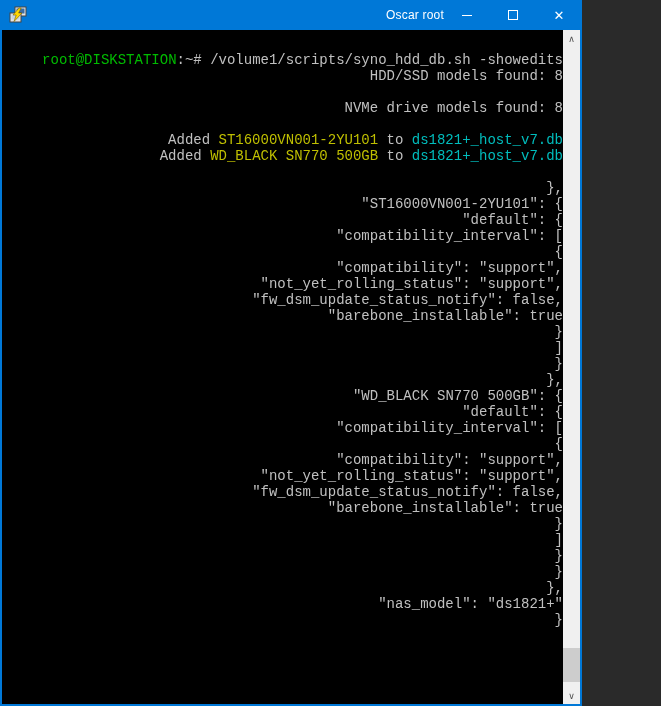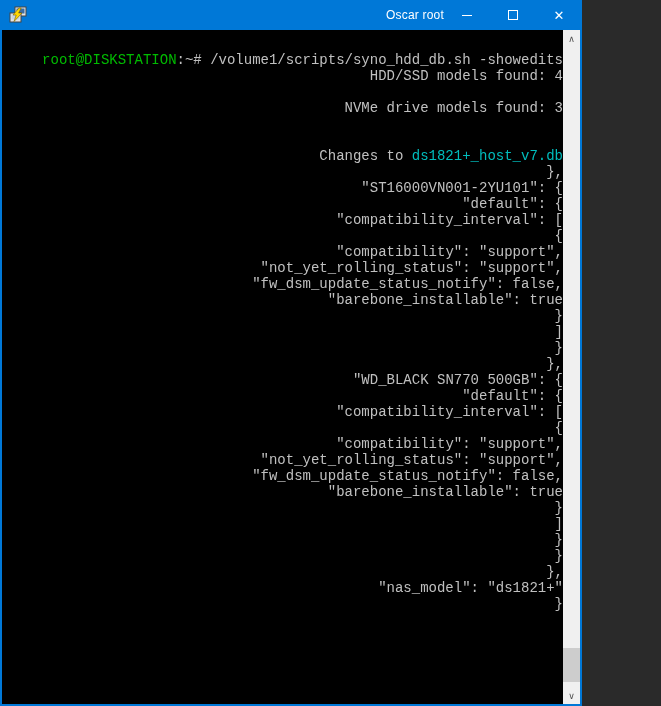--- a/index.html
+++ b/index.html
@@ -144,26 +144,27 @@
       </div>
       <div class="caption-btn">
         <span class="close-glyph">✕</span>
       </div>
     </div>
   </div>
 
   <div class="win-body">
     <div class="terminal">
         <div class="tline"><span style="color: rgb(0, 187, 0);">root@DISKSTATION</span><span>:~# /volume1/scripts/syno_hdd_db.sh -showedits</span></div>
-        <div class="tline"><span>HDD/SSD models found: 4</span></div>
+        <div class="tline"><span>HDD/SSD models found: 8</span></div>
         <div class="tline"></div>
-        <div class="tline"><span>NVMe drive models found: 3</span></div>
+        <div class="tline"><span>NVMe drive models found: 8</span></div>
         <div class="tline"></div>
+        <div class="tline"><span>Added </span><span style="color: rgb(191, 191, 0);">ST16000VN001-2YU101</span><span> to </span><span style="color: rgb(0, 189, 189);">ds1821+_host_v7.db</span></div>
+        <div class="tline"><span>Added </span><span style="color: rgb(191, 191, 0);">WD_BLACK SN770 500GB</span><span> to </span><span style="color: rgb(0, 189, 189);">ds1821+_host_v7.db</span></div>
         <div class="tline"></div>
-        <div class="tline"><span>Changes to </span><span style="color: rgb(0, 189, 189);">ds1821+_host_v7.db</span></div>
         <div class="tline"><span>    },</span></div>
         <div class="tline"><span>    "ST16000VN001-2YU101": {</span></div>
         <div class="tline"><span>      "default": {</span></div>
         <div class="tline"><span>        "compatibility_interval": [</span></div>
         <div class="tline"><span>          {</span></div>
         <div class="tline"><span>            "compatibility": "support",</span></div>
         <div class="tline"><span>            "not_yet_rolling_status": "support",</span></div>
         <div class="tline"><span>            "fw_dsm_update_status_notify": false,</span></div>
         <div class="tline"><span>            "barebone_installable": true</span></div>
         <div class="tline"><span>          }</span></div>

